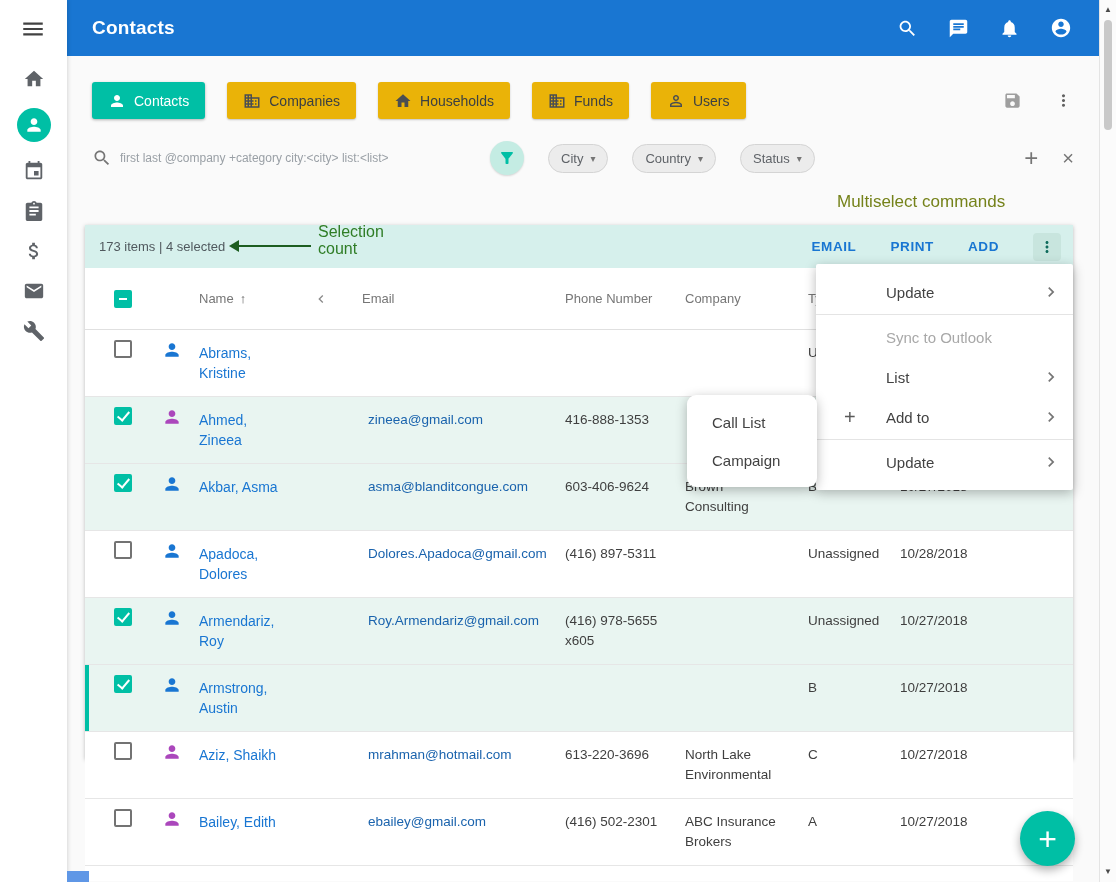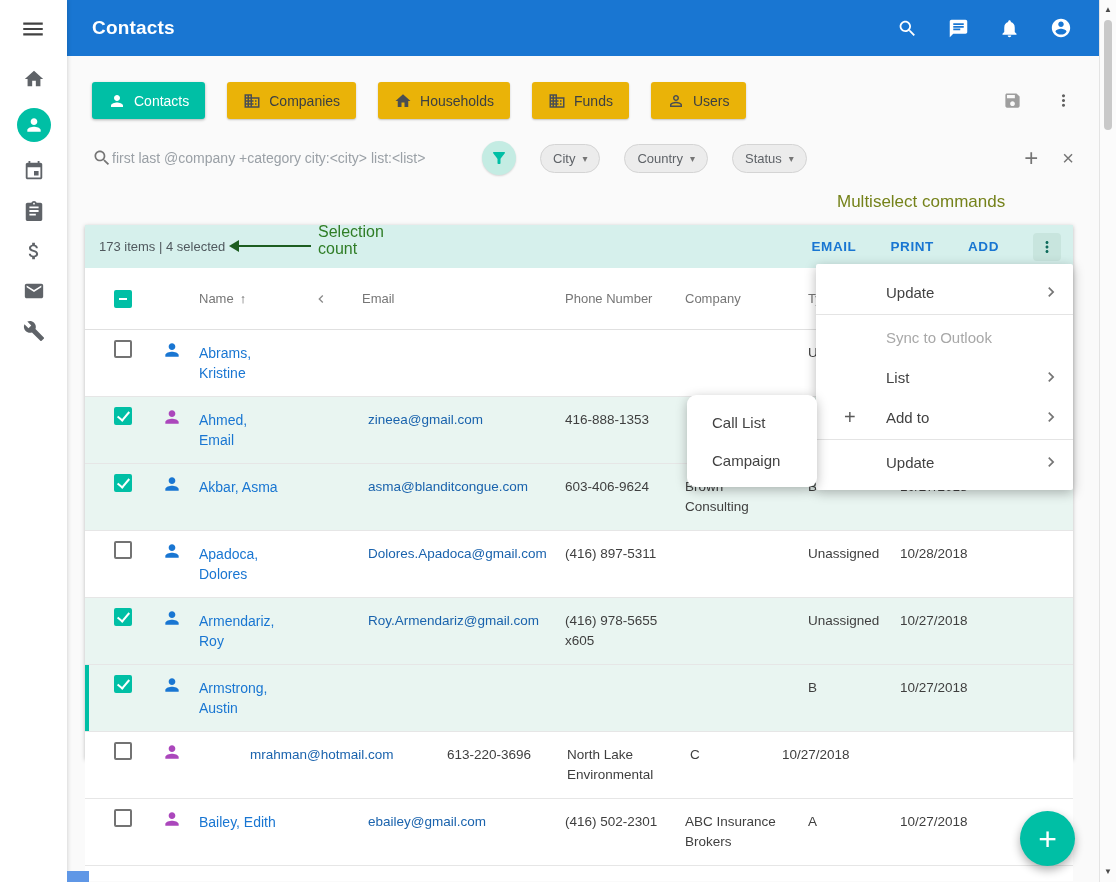--- a/index.html
+++ b/index.html
@@ -53,22 +53,22 @@
 
   .top-actions { position:absolute; top:35px; right:26px; display:flex; gap:32px; align-items:center; }
   .top-actions .save-ic svg { fill:#9e9e9e; }
   .top-actions .dots-ic svg { fill:#616161; }
   .top-actions span { cursor:pointer; }
 
   
   .search-row { position:absolute; left:25px; top:84px; width:982px; height:36px;
     display:flex; align-items:center; }
   .search-row .mag svg { fill:#757575; }
-  .search-input { width:350px; border:none; outline:none; background:transparent;
-    font-size:14px; font-family:inherit; color:#424242; }
+  .search-input { margin-left:8px; width:350px; border:none; outline:none; background:transparent;
+    font-size:12px; font-family:inherit; color:#424242; }
   .search-input::placeholder { color:#9aa0a6; }
   .filter-btn { margin-left:20px; width:34px; height:34px; border-radius:50%; border:none;
     background:#c4ece3; display:flex; align-items:center; justify-content:center; cursor:pointer;
     box-shadow:0 1px 2px rgba(0,0,0,.15); }
   .filter-btn svg { fill:var(--accent,#00bfa5); }
   .chips { display:flex; gap:24px; margin-left:24px; }
   .chip { height:29px; padding:0 12px; border-radius:15px; background:#ececec;
     border:1px solid #d4d4d4; display:flex; align-items:center; gap:7px;
     font-size:13px; color:#5f6368; font-family:inherit; cursor:pointer; }
   .chip .caret { font-size:10px; color:#757575; }
@@ -396,21 +396,21 @@
         <div class="cell c-check">
             <span class="cb on"></span>
           </div>
         <div class="cell c-icon">
             <span class="person" style="color: rgb(171, 71, 188);">
               <svg viewBox="0 0 24 24" width="20" height="20">
                 <path d="M12 12c2.21 0 4-1.79 4-4s-1.79-4-4-4-4 1.79-4 4 1.79 4 4 4zm0 2c-2.67 0-8 1.34-8 4v2h16v-2c0-2.66-5.33-4-8-4z"></path>
               </svg>
             </span>
           </div>
-        <div class="cell c-name"><a class="namelink">Ahmed, Email</a></div>
+        <div class="cell c-name"><a class="namelink">Ahmed, Zineea</a></div>
         <div class="cell c-coll"></div>
         <div class="cell c-email"><a class="emaillink">zineea@gmail.com</a></div>
         <div class="cell c-phone">416-888-1353</div>
         <div class="cell c-company"></div>
         <div class="cell c-cat"></div>
         <div class="cell c-date"></div>
       </div>
 
       <div class="trow checked">
         <div class="cell c-check">
@@ -496,20 +496,21 @@
         <div class="cell c-check">
             <span class="cb"></span>
           </div>
         <div class="cell c-icon">
             <span class="person" style="color: rgb(171, 71, 188);">
               <svg viewBox="0 0 24 24" width="20" height="20">
                 <path d="M12 12c2.21 0 4-1.79 4-4s-1.79-4-4-4-4 1.79-4 4 1.79 4 4 4zm0 2c-2.67 0-8 1.34-8 4v2h16v-2c0-2.66-5.33-4-8-4z"></path>
               </svg>
             </span>
           </div>
+        <div class="cell c-name"><a class="namelink">Aziz, Shaikh</a></div>
         <div class="cell c-coll"></div>
         <div class="cell c-email"><a class="emaillink">mrahman@hotmail.com</a></div>
         <div class="cell c-phone">613-220-3696</div>
         <div class="cell c-company">North Lake Environmental</div>
         <div class="cell c-cat">C</div>
         <div class="cell c-date">10/27/2018</div>
       </div>
 
       <div class="trow">
         <div class="cell c-check">

